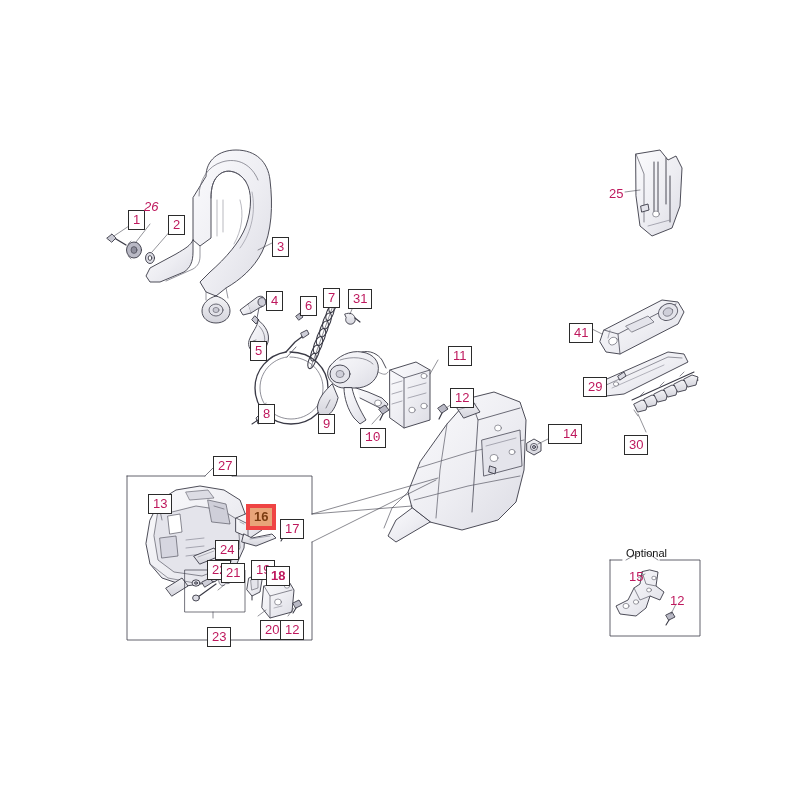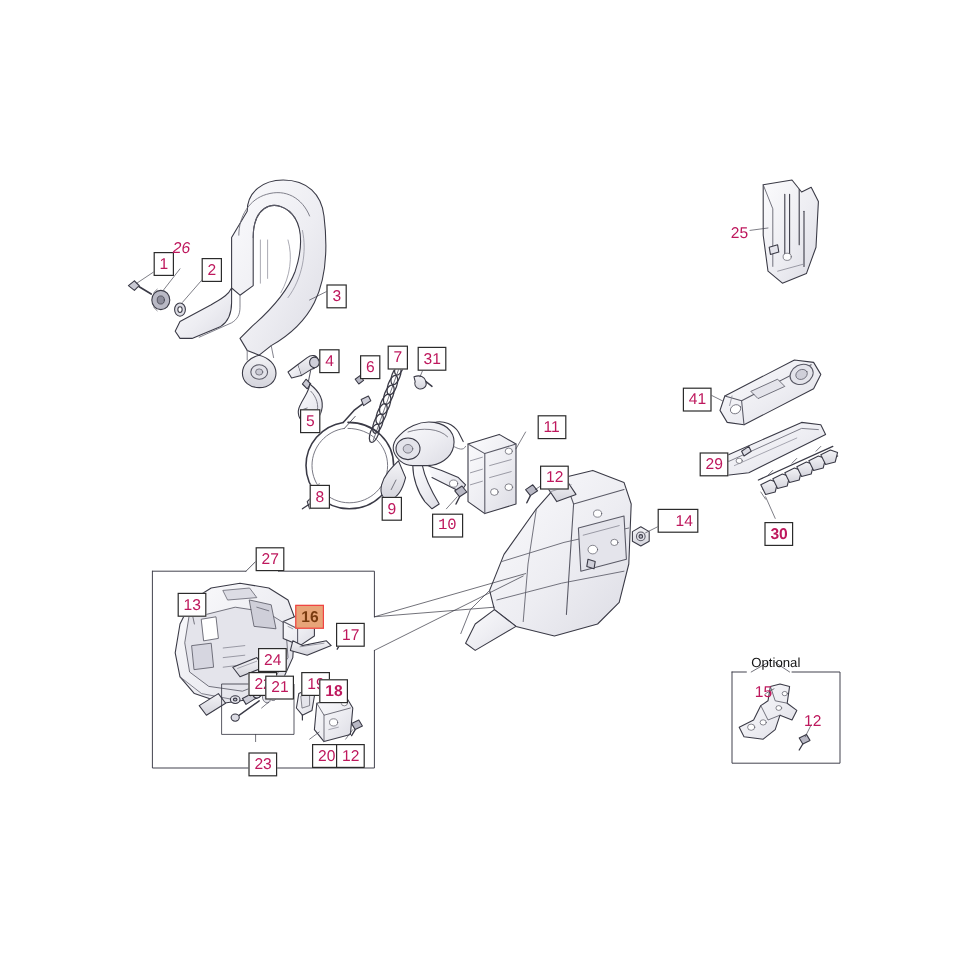--- a/index.html
+++ b/index.html
@@ -4,21 +4,21 @@
 <style>
   html,body{margin:0;padding:0;background:#ffffff;}
   body{width:800px;height:800px;position:relative;overflow:hidden;
        font-family:"Liberation Sans",sans-serif;color:#1a1a1a;}
   #stage{position:absolute;left:0;top:0;width:800px;height:800px;}
   svg{position:absolute;left:0;top:0;}
   .lbl{position:absolute;font-size:13px;line-height:1;color:#be185d;
        font-family:"Liberation Sans",sans-serif;white-space:nowrap;}
   .boxed{border:1px solid #2b2b2b;background:#fff;padding:2px 4px 3px 4px;}
   .plain{background:transparent;}
-  .hl{border:1px solid #ef4444;background:#e8a579;color:#7a3b10;font-weight:bold;
+  .hl{border:4px solid #ef4444;background:#e8a579;color:#7a3b10;font-weight:bold;
       padding:2px 4px 3px 4px;}
   .optword{position:absolute;font-size:11px;color:#111;}
 </style>
 </head>
 <body>
 
 <div id="stage">
 
 <svg width="800" height="800" viewBox="0 0 800 800">
   <defs>
@@ -402,21 +402,21 @@
       <div class="lbl boxed" style="left: 348px; top: 289px;">31</div>
       <div class="lbl boxed" style="left: 258px; top: 404px;">8</div>
       <div class="lbl boxed" style="left: 318px; top: 414px;">9</div>
       <div class="lbl boxed" style="left: 360px; top: 428px; font-family: Liberation Mono, monospace;">10</div>
       <div class="lbl boxed" style="left: 430px; top: 346px; margin-left: 18px;">11</div>
       <div class="lbl boxed" style="left: 450px; top: 388px;">12</div>
       <div class="lbl boxed" style="left: 548px; top: 424px; padding-left: 14px;">14</div>
       <div class="lbl plain" style="left: 609px; top: 187px;">25</div>
       <div class="lbl boxed" style="left: 569px; top: 323px;">41</div>
       <div class="lbl boxed" style="left: 583px; top: 377px;">29</div>
-      <div class="lbl boxed" style="left: 637px; top: 435px; font-weight: bold;">30</div>
+      <div class="lbl boxed" style="left: 624px; top: 435px;">30</div>
       <div class="lbl boxed" style="left: 213px; top: 456px;">27</div>
       <div class="lbl boxed" style="left: 148px; top: 494px;">13</div>
       <div class="lbl hl" style="left: 246px; top: 504px;">16</div>
       <div class="lbl boxed" style="left: 280px; top: 519px;">17</div>
       <div class="lbl boxed" style="left: 215px; top: 540px;">24</div>
       <div class="lbl boxed" style="left: 207px; top: 560px;">22</div>
       <div class="lbl boxed" style="left: 221px; top: 563px;">21</div>
       <div class="lbl boxed" style="left: 207px; top: 627px;">23</div>
       <div class="lbl boxed" style="left: 251px; top: 560px;">19</div>
       <div class="lbl boxed" style="left: 266px; top: 566px; font-weight: bold;">18</div>

